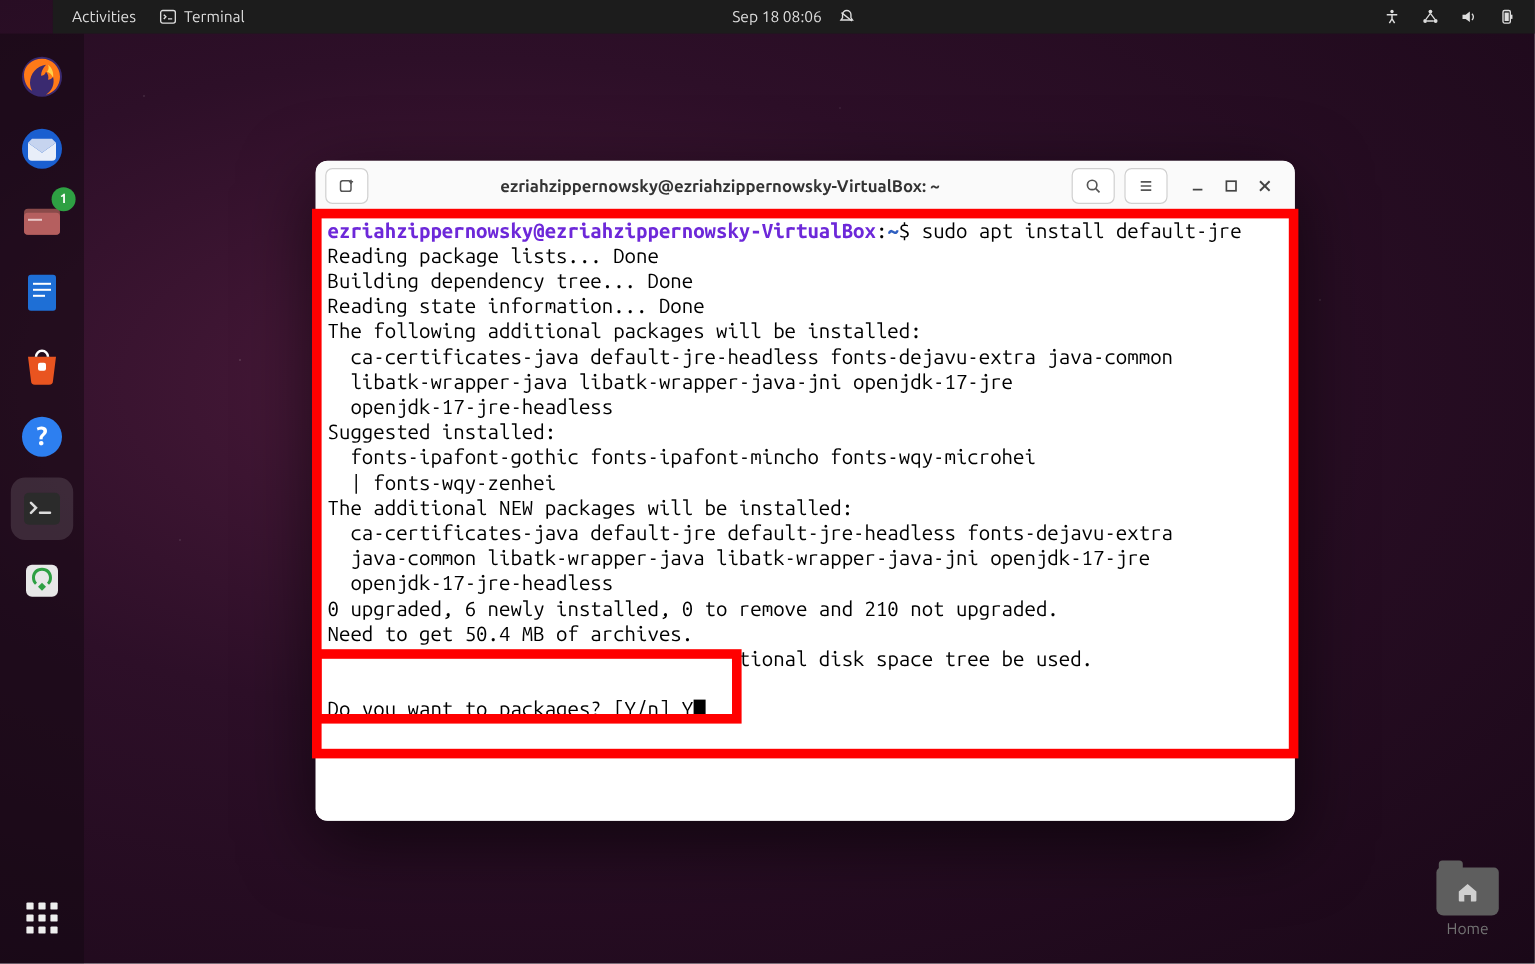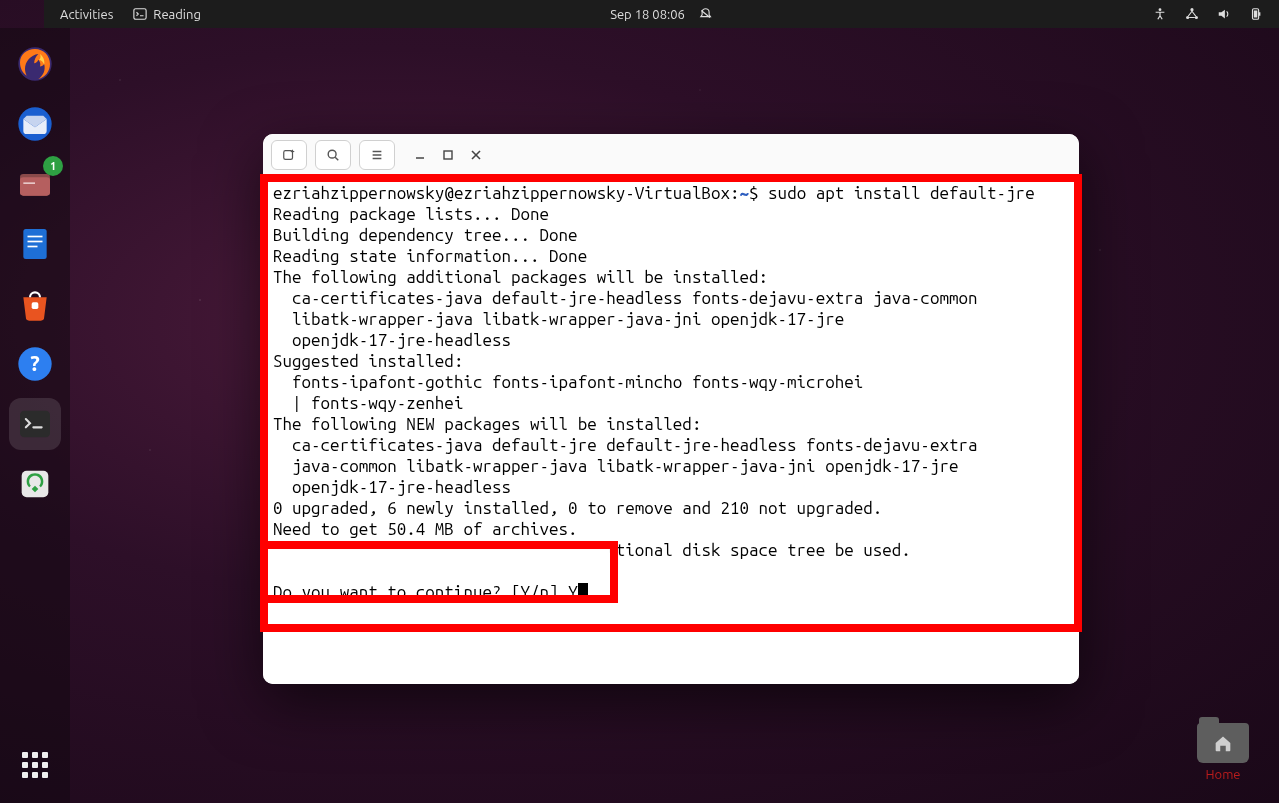--- a/index.html
+++ b/index.html
@@ -76,36 +76,36 @@
 }
 .tb-title { flex: 1; text-align: center; font-size: 14px; color: #333; font-weight: 600; }
 .win-controls { display: flex; gap: 14px; padding: 0 10px; }
 .win-controls span { width: 14px; height: 14px; display: flex; align-items: center; justify-content: center; }
 .term-body {
   flex: 1; background: #fff; padding: 6px 10px;
   font-family: "Ubuntu Mono", Menlo, Consolas, monospace;
   font-size: 17px; line-height: 21px; color: #000;
   white-space: pre; overflow: hidden; position: relative;
 }
-.prompt-user { color: #000000; font-weight: normal; }
+.prompt-user { color: #6d28d9; font-weight: bold; }
 .prompt-path { color: #2f5fc0; font-weight: bold; }
 .cursor { display: inline-block; width: 10px; height: 18px; background: #000; vertical-align: text-bottom; }
 
 .anno-outer {
   position: absolute; left: 260px; top: 174px; width: 822px; height: 458px;
   border: 8px solid #f00; z-index: 7; pointer-events: none;
 }
 .anno-inner {
   position: absolute; left: 260px; top: 541px; width: 358px; height: 62px;
   border: 8px solid #f00; z-index: 8; pointer-events: none;
 }
 
 .desktop-icon {
   position: absolute; right: 24px; bottom: 22px; width: 64px;
-  display: flex; flex-direction: column; align-items: center; color: #b91c1c;
+  display: flex; flex-direction: column; align-items: center; color: #737373;
   font-size: 13px; gap: 4px;
 }
 .folder-shape {
   width: 52px; height: 40px; background: #5e5e5e; border-radius: 4px 4px 6px 6px;
   position: relative;
 }
 .folder-shape::before {
   content: ''; position: absolute; top: -6px; left: 2px; width: 20px; height: 8px;
   background: #5e5e5e; border-radius: 3px 3px 0 0;
 }
@@ -115,21 +115,21 @@
 <body>
 
 <div class="topbar">
   <div class="left">
     <span>Activities</span>
     <span class="app-ind">
       <svg width="14" height="14" viewBox="0 0 16 16">
           <rect x="1" y="2" width="14" height="12" rx="2" fill="none" stroke="#ddd" stroke-width="1.3"></rect>
           <path d="M4 6l2 2-2 2M8 10h4" stroke="#ddd" stroke-width="1.3" fill="none"></path>
         </svg>
-      <span>Reading</span>
+      <span>Terminal</span>
     </span>
   </div>
   <div class="center">
     <span>Sep 18  08:06</span>
     <svg width="14" height="14" viewBox="0 0 16 16">
         <path d="M8 2a4 4 0 0 0-4 4v3l-1.5 2h11L12 9V6a4 4 0 0 0-4-4z" fill="none" stroke="#ddd" stroke-width="1.3"></path>
         <line x1="3" y1="4" x2="13" y2="12" stroke="#ddd" stroke-width="1.3"></line>
       </svg>
   </div>
   <div class="right">
@@ -228,20 +228,21 @@
 </div>
 
 <div class="window">
   <div class="titlebar">
     <div class="tb-btn">
       <svg width="14" height="14" viewBox="0 0 16 16">
           <rect x="2" y="3" width="10" height="10" rx="2" fill="none" stroke="#555" stroke-width="1.4"></rect>
           <path d="M12 2v4M10 4h4" stroke="#555" stroke-width="1.4"></path>
         </svg>
     </div>
+    <div class="tb-title">ezriahzippernowsky@ezriahzippernowsky-VirtualBox: ~</div>
     <div class="tb-btn">
       <svg width="14" height="14" viewBox="0 0 16 16">
           <circle cx="7" cy="7" r="4.5" fill="none" stroke="#555" stroke-width="1.6"></circle>
           <line x1="10.5" y1="10.5" x2="14" y2="14" stroke="#555" stroke-width="1.6"></line>
         </svg>
     </div>
     <div class="tb-btn">
       <svg width="14" height="14" viewBox="0 0 16 16">
           <line x1="3" y1="4" x2="13" y2="4" stroke="#555" stroke-width="1.6"></line>
           <line x1="3" y1="8" x2="13" y2="8" stroke="#555" stroke-width="1.6"></line>
@@ -271,29 +272,29 @@
 <span>Reading package lists... Done</span>
 <span>Building dependency tree... Done</span>
 <span>Reading state information... Done</span>
 <span>The following additional packages will be installed:</span>
 <span>  ca-certificates-java default-jre-headless fonts-dejavu-extra java-common</span>
 <span>  libatk-wrapper-java libatk-wrapper-java-jni openjdk-17-jre</span>
 <span>  openjdk-17-jre-headless</span>
 <span>Suggested installed:</span>
 <span>  fonts-ipafont-gothic fonts-ipafont-mincho fonts-wqy-microhei</span>
 <span>  | fonts-wqy-zenhei</span>
-<span>The following NEW packages will be installed:</span>
+<span>The additional NEW packages will be installed:</span>
 <span>  ca-certificates-java default-jre default-jre-headless fonts-dejavu-extra</span>
 <span>  java-common libatk-wrapper-java libatk-wrapper-java-jni openjdk-17-jre</span>
 <span>  openjdk-17-jre-headless</span>
 <span>0 upgraded, 6 newly installed, 0 to remove and 210 not upgraded.</span>
 <span>Need to get 50.4 MB of archives.</span>
 <span>                                   </span><span>itional disk space tree be used.</span>
 
-<span>Do you want to continue? [Y/n] </span><span>Y</span><span class="cursor"></span></div>
+<span>Do you want to packages? [Y/n] </span><span>Y</span><span class="cursor"></span></div>
 </div>
 
 <div class="anno-outer"></div>
 <div class="anno-inner"></div>
 
 <div class="desktop-icon">
   <div class="folder-shape">
     <svg width="22" height="22" viewBox="0 0 24 24">
         <path d="M4 12l8-7 8 7v8a1 1 0 0 1-1 1h-4v-6h-6v6H5a1 1 0 0 1-1-1v-8z" fill="#cfcfcf"></path>
       </svg>

